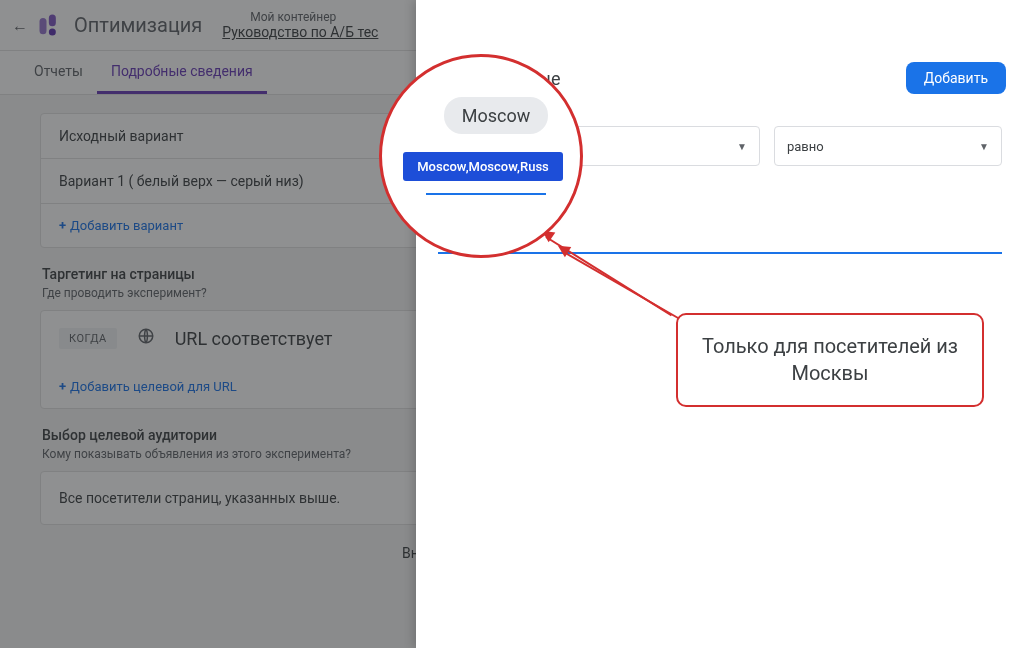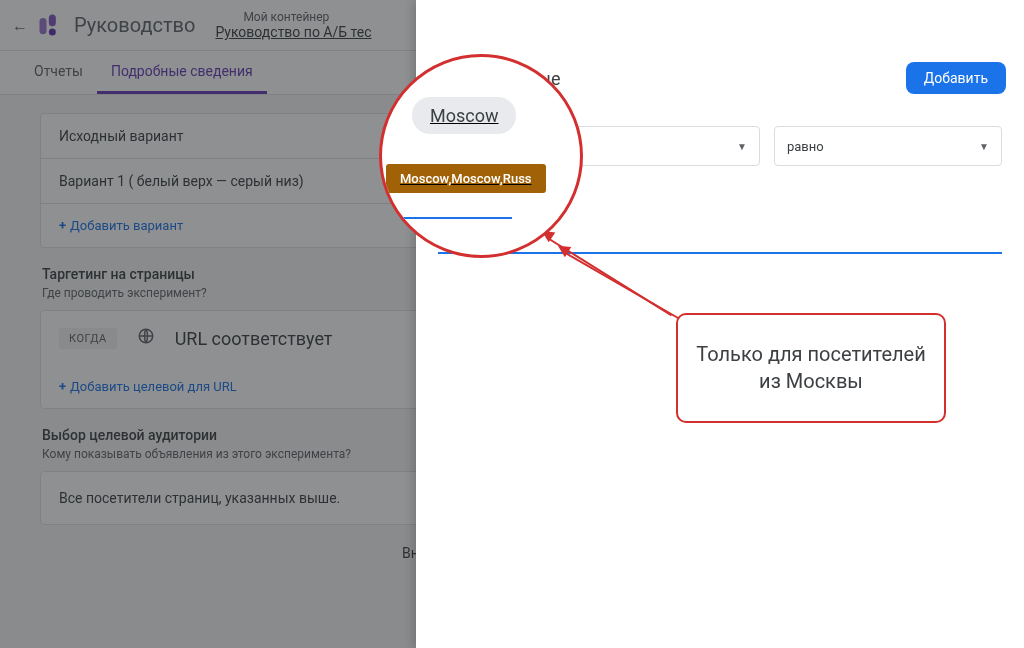--- a/index.html
+++ b/index.html
@@ -50,45 +50,45 @@
     .panel-add-btn { background: #1a73e8; color: #fff; border: none; border-radius: 8px; padding: 8px 18px; font-size: 14px; cursor: pointer; }
     
     .panel-controls { padding: 18px 22px; display: flex; gap: 14px; }
     .panel-select { flex: 1; border: 1px solid #dadce0; border-radius: 4px; padding: 10px 12px; font-size: 13px; color: #3c4043; display: flex; justify-content: space-between; align-items: center; height: 40px; }
     .panel-select.narrow { max-width: 228px; }
     .dropdown-caret { color: #5f6368; font-size: 10px; }
     
     .panel-input-line { margin: 10px 22px 0 22px; height: 60px; border-bottom: 2px solid #1a73e8; }
     
     .zoom-lens { position: absolute; left: 379px; top: 54px; width: 204px; height: 204px; border: 3px solid #d32f2f; border-radius: 50%; background: #fff; overflow: hidden; z-index: 20; }
-    .zoom-content { position: absolute; top: 40px; left: 0; width: 100%; display: flex; flex-direction: column; align-items: flex-start; gap: 30px; text-decoration: underline; }
+    .zoom-content { position: absolute; top: 40px; left: 0; width: 100%; display: flex; flex-direction: column; align-items: center; gap: 18px; }
     .zoom-chip { background: #e8eaed; border-radius: 18px; padding: 8px 18px; font-size: 18px; color: #3c4043; margin-left: 30px; }
-    .zoom-tooltip { background: #a16207; color: #fff; padding: 7px 14px; font-size: 13px; border-radius: 3px; font-weight: 500; margin-left: 4px; white-space: nowrap; }
+    .zoom-tooltip { background: #1d4ed8; color: #fff; padding: 7px 14px; font-size: 13px; border-radius: 3px; font-weight: 500; margin-left: 4px; white-space: nowrap; }
     .zoom-underline { width: 120px; height: 2px; background: #1a73e8; margin-left: 10px; margin-top: -6px; }
     
-    .callout { position: absolute; left: 676px; top: 313px; width: 270px; border: 2px solid #d32f2f; border-radius: 10px; padding: 26px 16px; text-align: center; font-size: 20px; color: #3c4043; background: #fff; z-index: 15; line-height: 1.35; }
+    .callout { position: absolute; left: 676px; top: 313px; width: 308px; border: 2px solid #d32f2f; border-radius: 10px; padding: 18px 16px; text-align: center; font-size: 20px; color: #3c4043; background: #fff; z-index: 15; line-height: 1.35; }
     
     .callout-line1, .callout-line2 { position: absolute; background: #d32f2f; height: 2px; transform-origin: left center; z-index: 14; }
     
     .arrow-head { position: absolute; width: 0; height: 0; border-left: 6px solid transparent; border-right: 6px solid transparent; border-bottom: 12px solid #d32f2f; z-index: 14; }
   </style>
 </head>
 <body>
 
 <div class="background-page">
   <div class="bg-header">
     <span class="bg-back">←</span>
     <div class="bg-logo">
       <svg viewBox="0 0 24 24">
           <rect x="3" y="6" width="6" height="14" rx="3" fill="#9575cd"></rect>
           <rect x="11" y="3" width="6" height="10" rx="3" fill="#7e57c2"></rect>
           <circle cx="14" cy="18" r="3" fill="#5e35b1"></circle>
         </svg>
     </div>
-    <div class="bg-title">Руководство</div>
+    <div class="bg-title">Оптимизация</div>
     <div class="bg-breadcrumb">
       <div class="container-name">Мой контейнер</div>
       <div class="page-name">Руководство по А/Б тес</div>
     </div>
   </div>
 
   <div class="bg-tabs">
     <div class="bg-tab">Отчеты</div>
     <div class="bg-tab active">Подробные сведения</div>
   </div>

